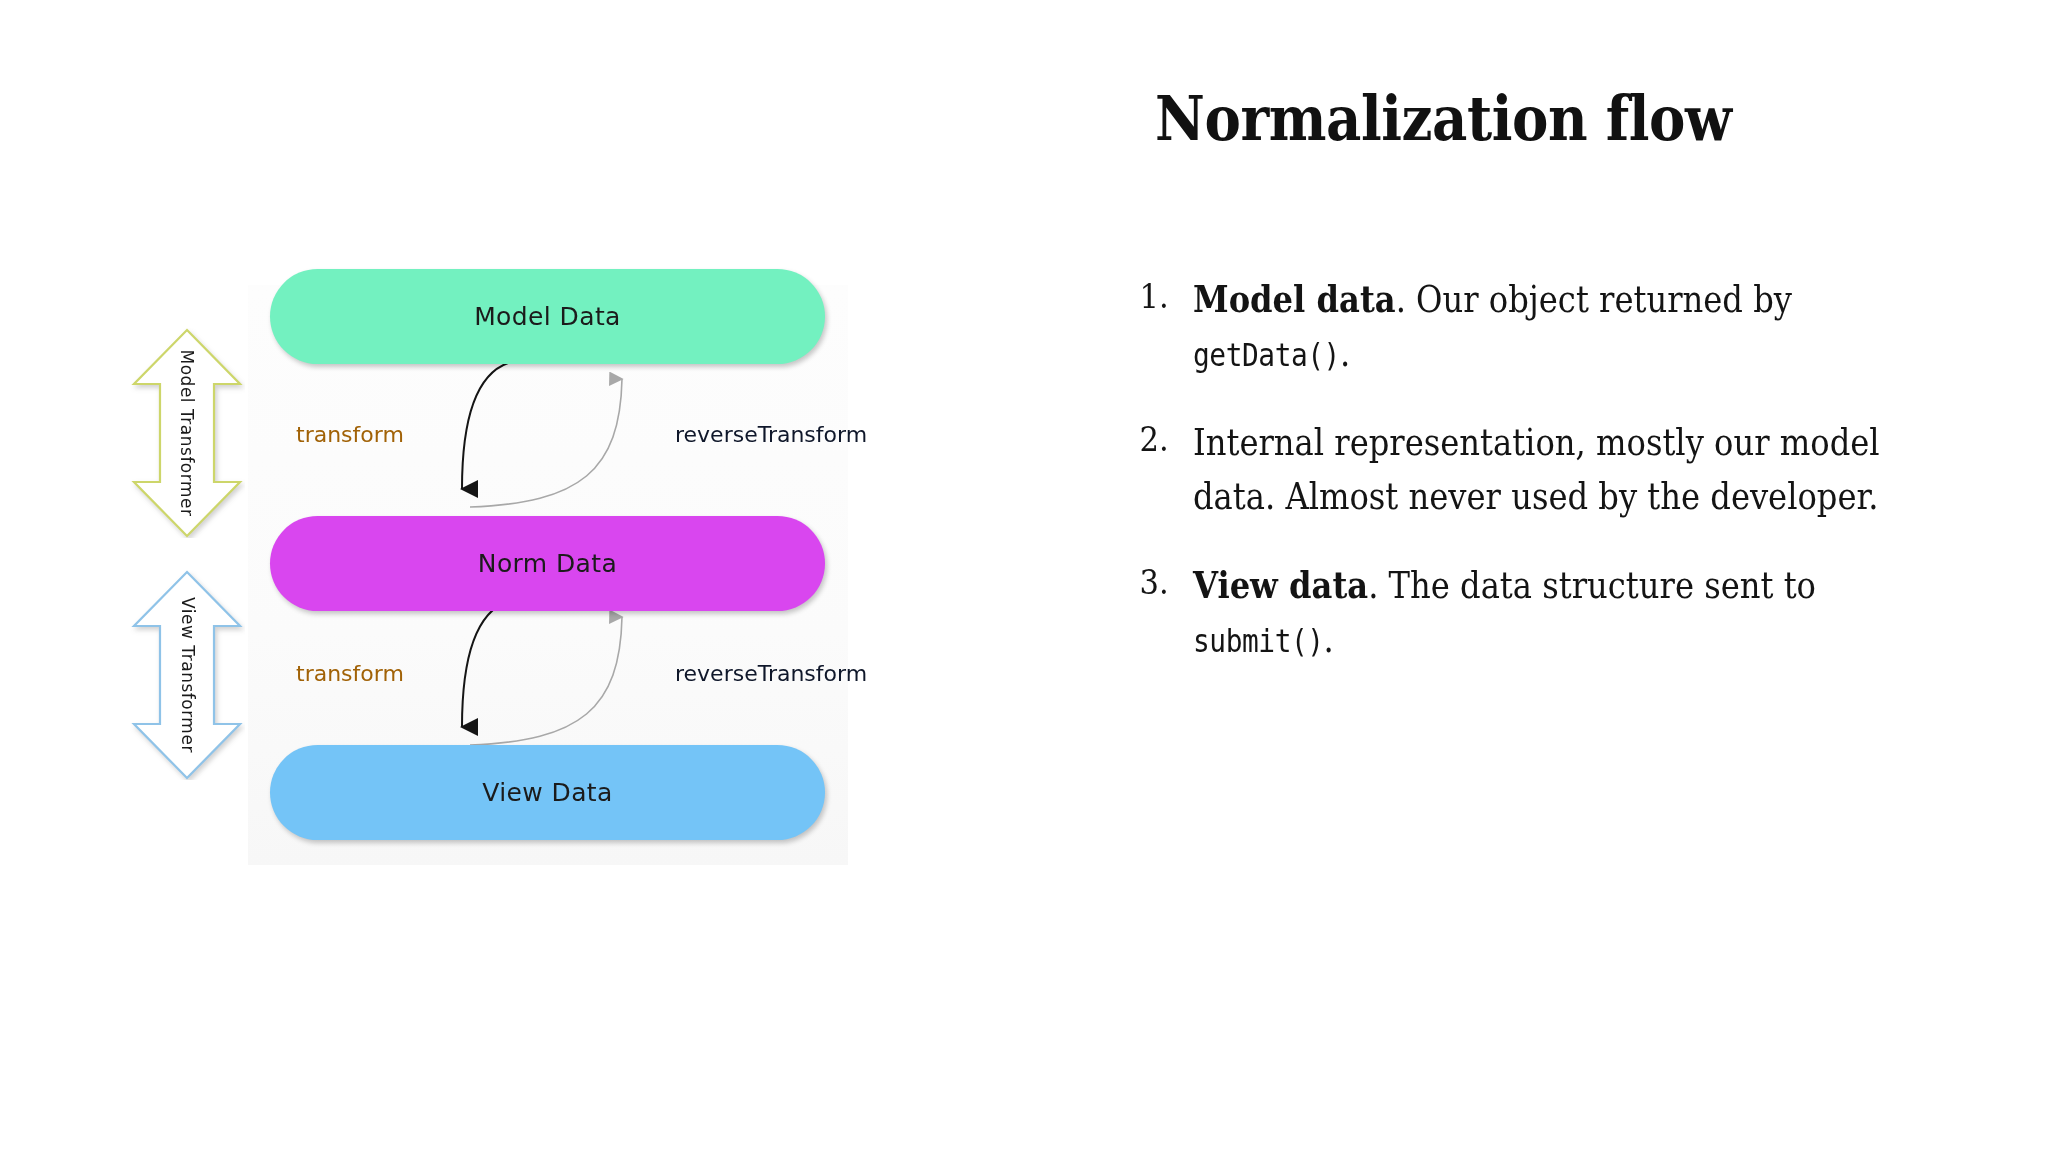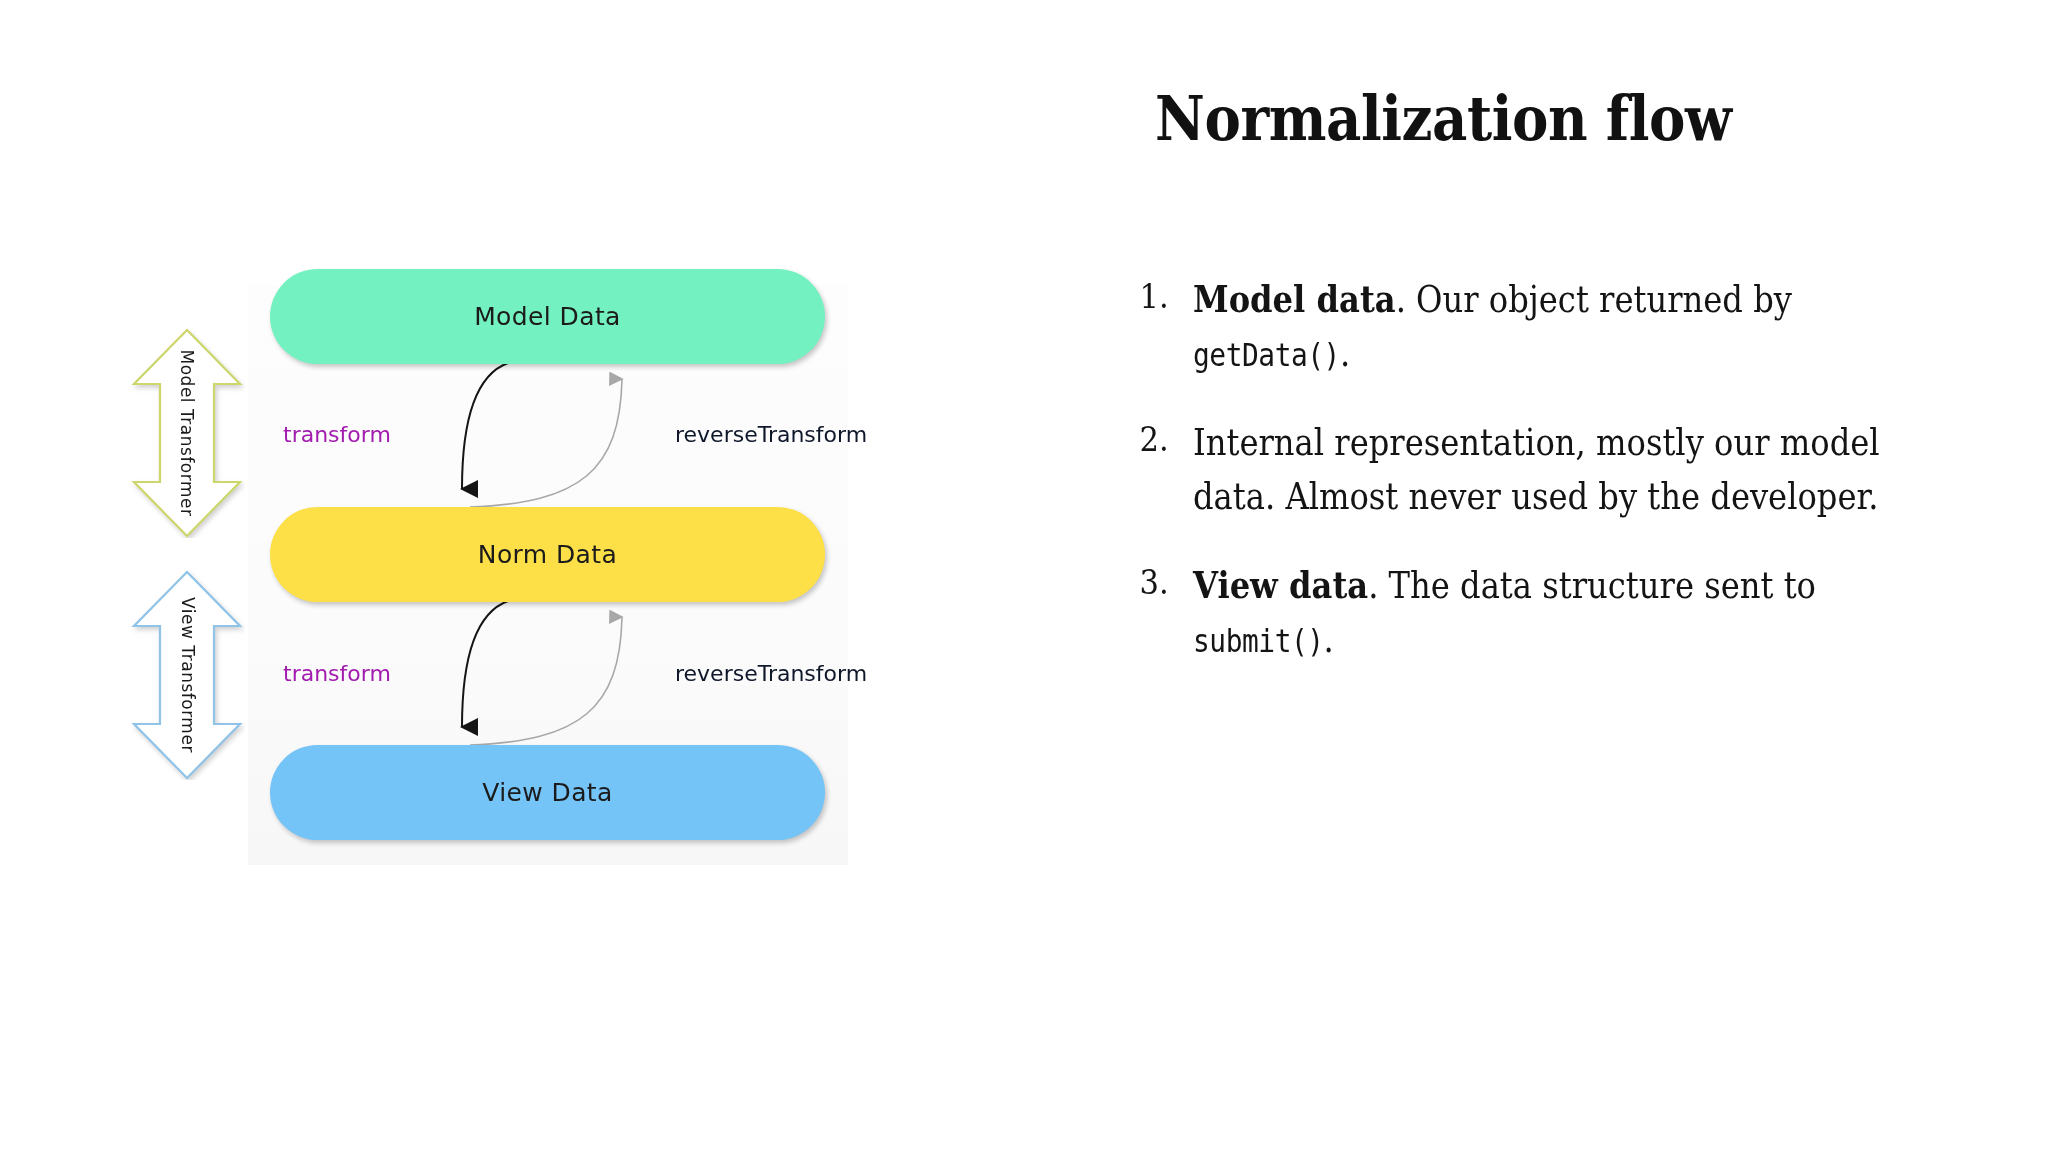--- a/index.html
+++ b/index.html
@@ -52,21 +52,21 @@
     justify-content: center;
     box-sizing: border-box;
   }
   .pill-label {
     font-family: "DejaVu Sans", sans-serif;
     font-size: 25px;
     color: #1b1b1b;
     letter-spacing: 0.4px;
   }
   #pill-model { top: 4px;   background: #73f1c0; }
-  #pill-norm  { top: 242px; background: #fde047; }
+  #pill-norm  { top: 251px; background: #d946ef; }
   #pill-view  { top: 480px; background: #74c4f7; }
 
   
   .dbl-arrow {
     position: absolute;
     left: 0px;
     width: 115px;
     height: 210px;
   }
   #arrow-model { top: 63px; }
@@ -102,21 +102,21 @@
   #conn-1 { top: 96px; }
   #conn-2 { top: 334px; }
   .connector svg { display:block; width: 560px; height: 150px; }
 
   .conn-label {
     position: absolute;
     font-family: "DejaVu Sans", sans-serif;
     font-size: 22px;
     white-space: nowrap;
   }
-  .conn-label.fwd { color: #a21caf; left: 153px; }
+  .conn-label.fwd { color: #a16207; left: 166px; }
   .conn-label.rev { color: #0f172a; left: 545px; }
   #lbl-transform-1  { top: 157px; }
   #lbl-reverse-1    { top: 157px; }
   #lbl-transform-2  { top: 396px; }
   #lbl-reverse-2    { top: 396px; }
 
   
   #content-panel {
     position: absolute;
     left: 1135px;

